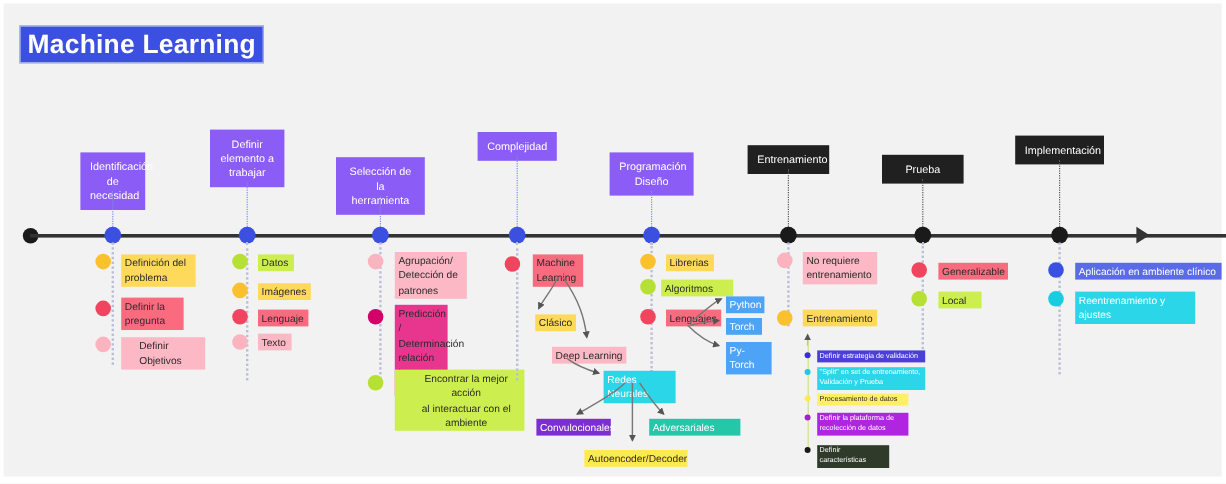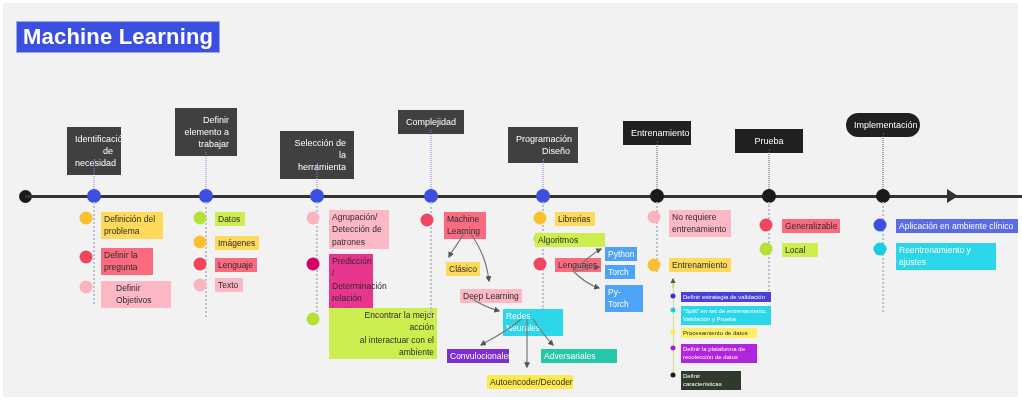--- a/index.html
+++ b/index.html
@@ -55,21 +55,21 @@
     position:absolute;
     transform:translateX(-50%);
     color:#ffffff;
     font-size:9px;
     line-height:1.35;
     text-align:center;
     padding:6px 8px;
     box-sizing:border-box;
     white-space:pre-line;
   }
-  .ms-box.blue{background:#404040;text-align:right;}
+  .ms-box.blue{background:#8b5cf6;}
   .ms-box.black{background:#202020;}
   .ms-stem{
     position:absolute;
     width:0;
     border-left:1px dotted #7d8ae8;
     transform:translateX(-50%);
   }
   .ms-stem.dark{border-left-color:#555555;}
   .ms-node{
     position:absolute;top:186px;
@@ -92,21 +92,21 @@
   .chip{
     position:absolute;
     font-size:8.5px;
     line-height:1.45;
     padding:1px 3px;
     color:#2b2b2b;
     white-space:pre-line;
     box-sizing:border-box;
   }
   .chip.wh{color:#ffffff;}
-  .chip.center{text-align:right;padding-left:14px;}
+  .chip.center{text-align:center;padding-left:14px;}
   .chip.tiny{font-size:6px;line-height:1.4;padding:1px 2px;}
 
   
   svg.arrows{
     position:absolute;left:0;top:0;width:1022px;height:403px;
     overflow:visible;pointer-events:none;
   }
   .sub-axis{
     position:absolute;
     width:0;border-left:1px solid #cfe08a;
@@ -187,21 +187,21 @@
         </div>
         <div class="ms">
           <div class="ms-box blue" style="left: 540px; top: 124px; width: 70px; min-height: 32px;">Programación
 Diseño</div>
           <div class="ms-stem" style="left: 540px; top: 156px; height: 30px;"></div>
           <div class="ms-node blue" style="left: 540px;"></div>
           <div class="ms-tail" style="left: 540px; height: 108px;"></div>
           <div class="dot" style="left: 537px; top: 215px; background: rgb(251, 192, 45);"></div>
           <div class="chip" style="left: 552px; top: 209px; width: 40px; background: rgb(255, 217, 90);">Librerias</div>
           <div class="dot" style="left: 537px; top: 236px; background: rgb(183, 224, 52);"></div>
-          <div class="chip" style="left: 532px; top: 230px; width: 70px; background: rgb(205, 238, 79);">Algoritmos</div>
+          <div class="chip" style="left: 548px; top: 230px; width: 60px; background: rgb(205, 238, 79);">Algoritmos</div>
           <div class="dot" style="left: 537px; top: 261px; background: rgb(240, 69, 95);"></div>
           <div class="chip" style="left: 552px; top: 255px; width: 46px; background: rgb(251, 107, 128);">Lenguajes</div>
         </div>
         <div class="ms">
           <div class="ms-box black" style="left: 654px; top: 118px; width: 68px; min-height: 20px;">Entrenamiento</div>
           <div class="ms-stem dark" style="left: 654px; top: 138px; height: 48px;"></div>
           <div class="ms-node black" style="left: 654px;"></div>
           <div class="ms-tail" style="left: 654px; height: 70px;"></div>
           <div class="dot" style="left: 651px; top: 214px; background: rgb(252, 179, 192);"></div>
           <div class="chip" style="left: 666px; top: 207px; width: 62px; background: rgb(252, 184, 196);">No requiere
@@ -213,21 +213,21 @@
           <div class="ms-box black" style="left: 766px; top: 126px; width: 68px; min-height: 20px;">Prueba</div>
           <div class="ms-stem dark" style="left: 766px; top: 146px; height: 40px;"></div>
           <div class="ms-node black" style="left: 766px;"></div>
           <div class="ms-tail" style="left: 766px; height: 100px;"></div>
           <div class="dot" style="left: 763px; top: 222px; background: rgb(240, 69, 95);"></div>
           <div class="chip" style="left: 779px; top: 216px; width: 58px; background: rgb(251, 107, 128);">Generalizable</div>
           <div class="dot" style="left: 763px; top: 246px; background: rgb(183, 224, 52);"></div>
           <div class="chip" style="left: 779px; top: 240px; width: 36px; background: rgb(205, 238, 79);">Local</div>
         </div>
         <div class="ms">
-          <div class="ms-box black" style="left: 880px; top: 110px; width: 74px; min-height: 20px; border-radius: 12px;">Implementación</div>
+          <div class="ms-box black" style="left: 880px; top: 110px; width: 74px; min-height: 20px;">Implementación</div>
           <div class="ms-stem dark" style="left: 880px; top: 130px; height: 56px;"></div>
           <div class="ms-node black" style="left: 880px;"></div>
           <div class="ms-tail" style="left: 880px; height: 110px;"></div>
           <div class="dot" style="left: 877px; top: 222px; background: rgb(59, 80, 224);"></div>
           <div class="chip wh" style="left: 893px; top: 216px; width: 122px; background: rgb(91, 107, 232);">Aplicación en ambiente clínico</div>
           <div class="dot" style="left: 877px; top: 246px; background: rgb(24, 205, 224);"></div>
           <div class="chip wh" style="left: 893px; top: 240px; width: 100px; background: rgb(43, 214, 232);">Reentrenamiento y ajustes</div>
         </div>
       </div>
 

